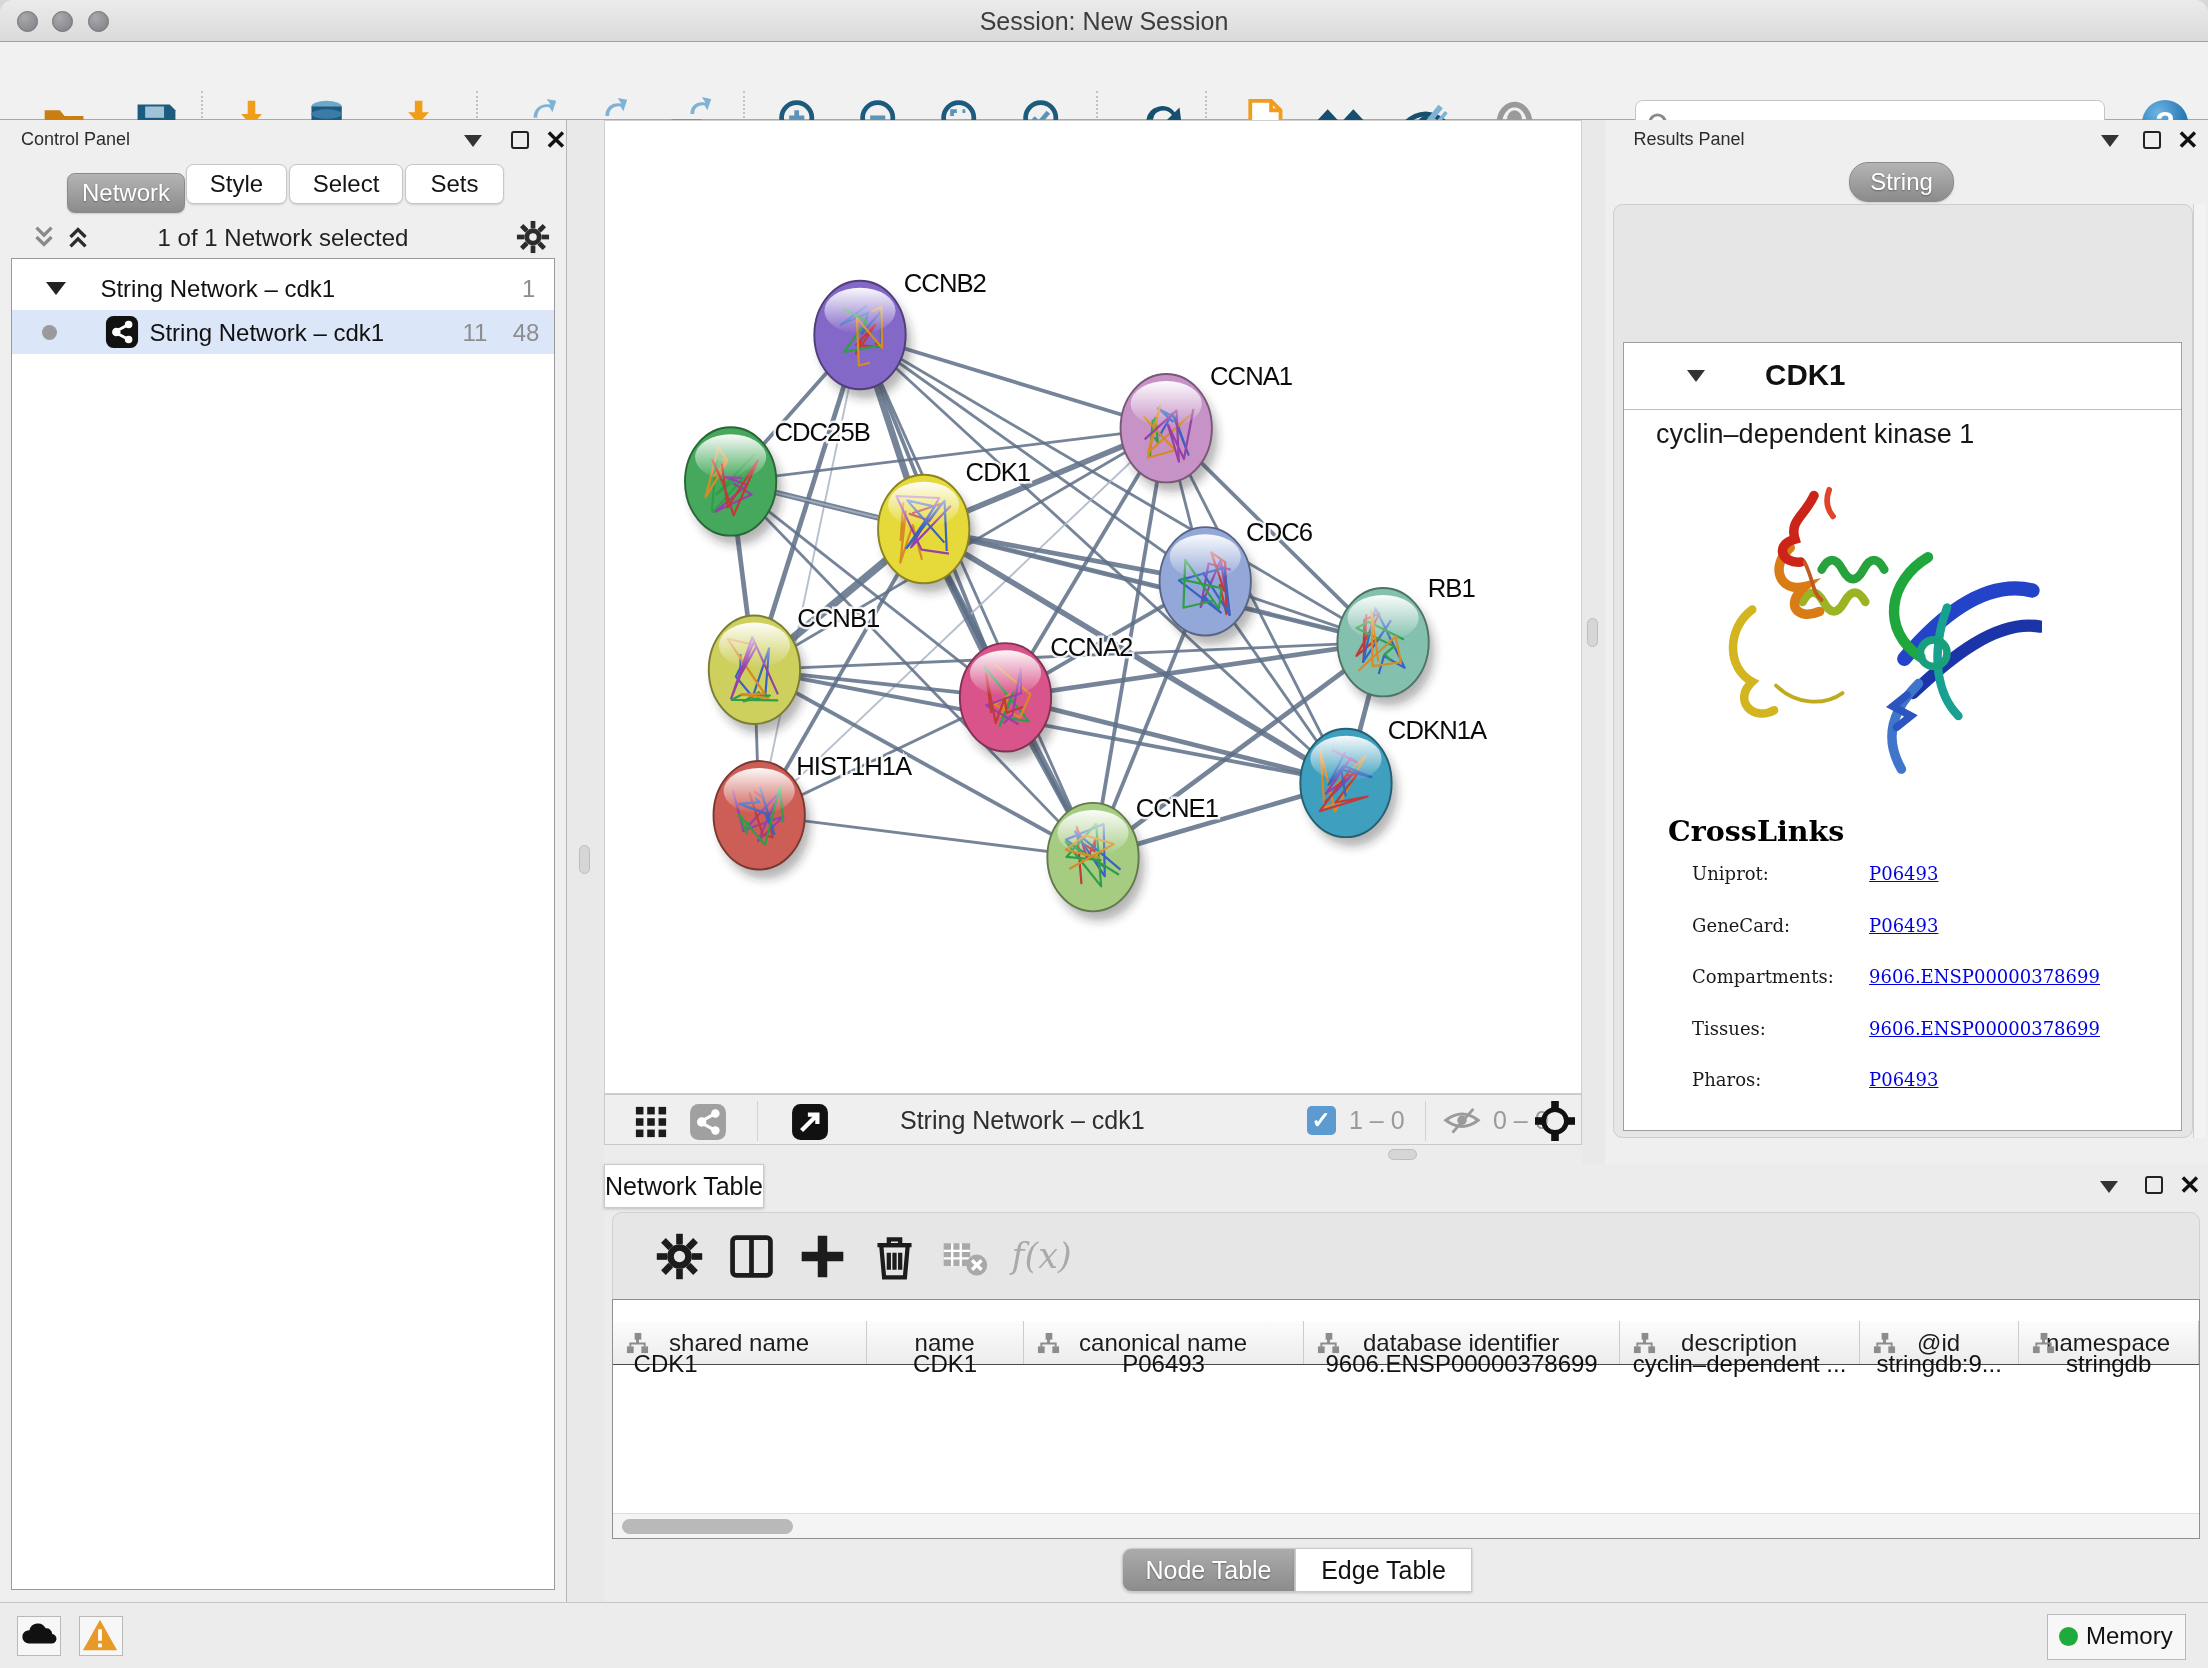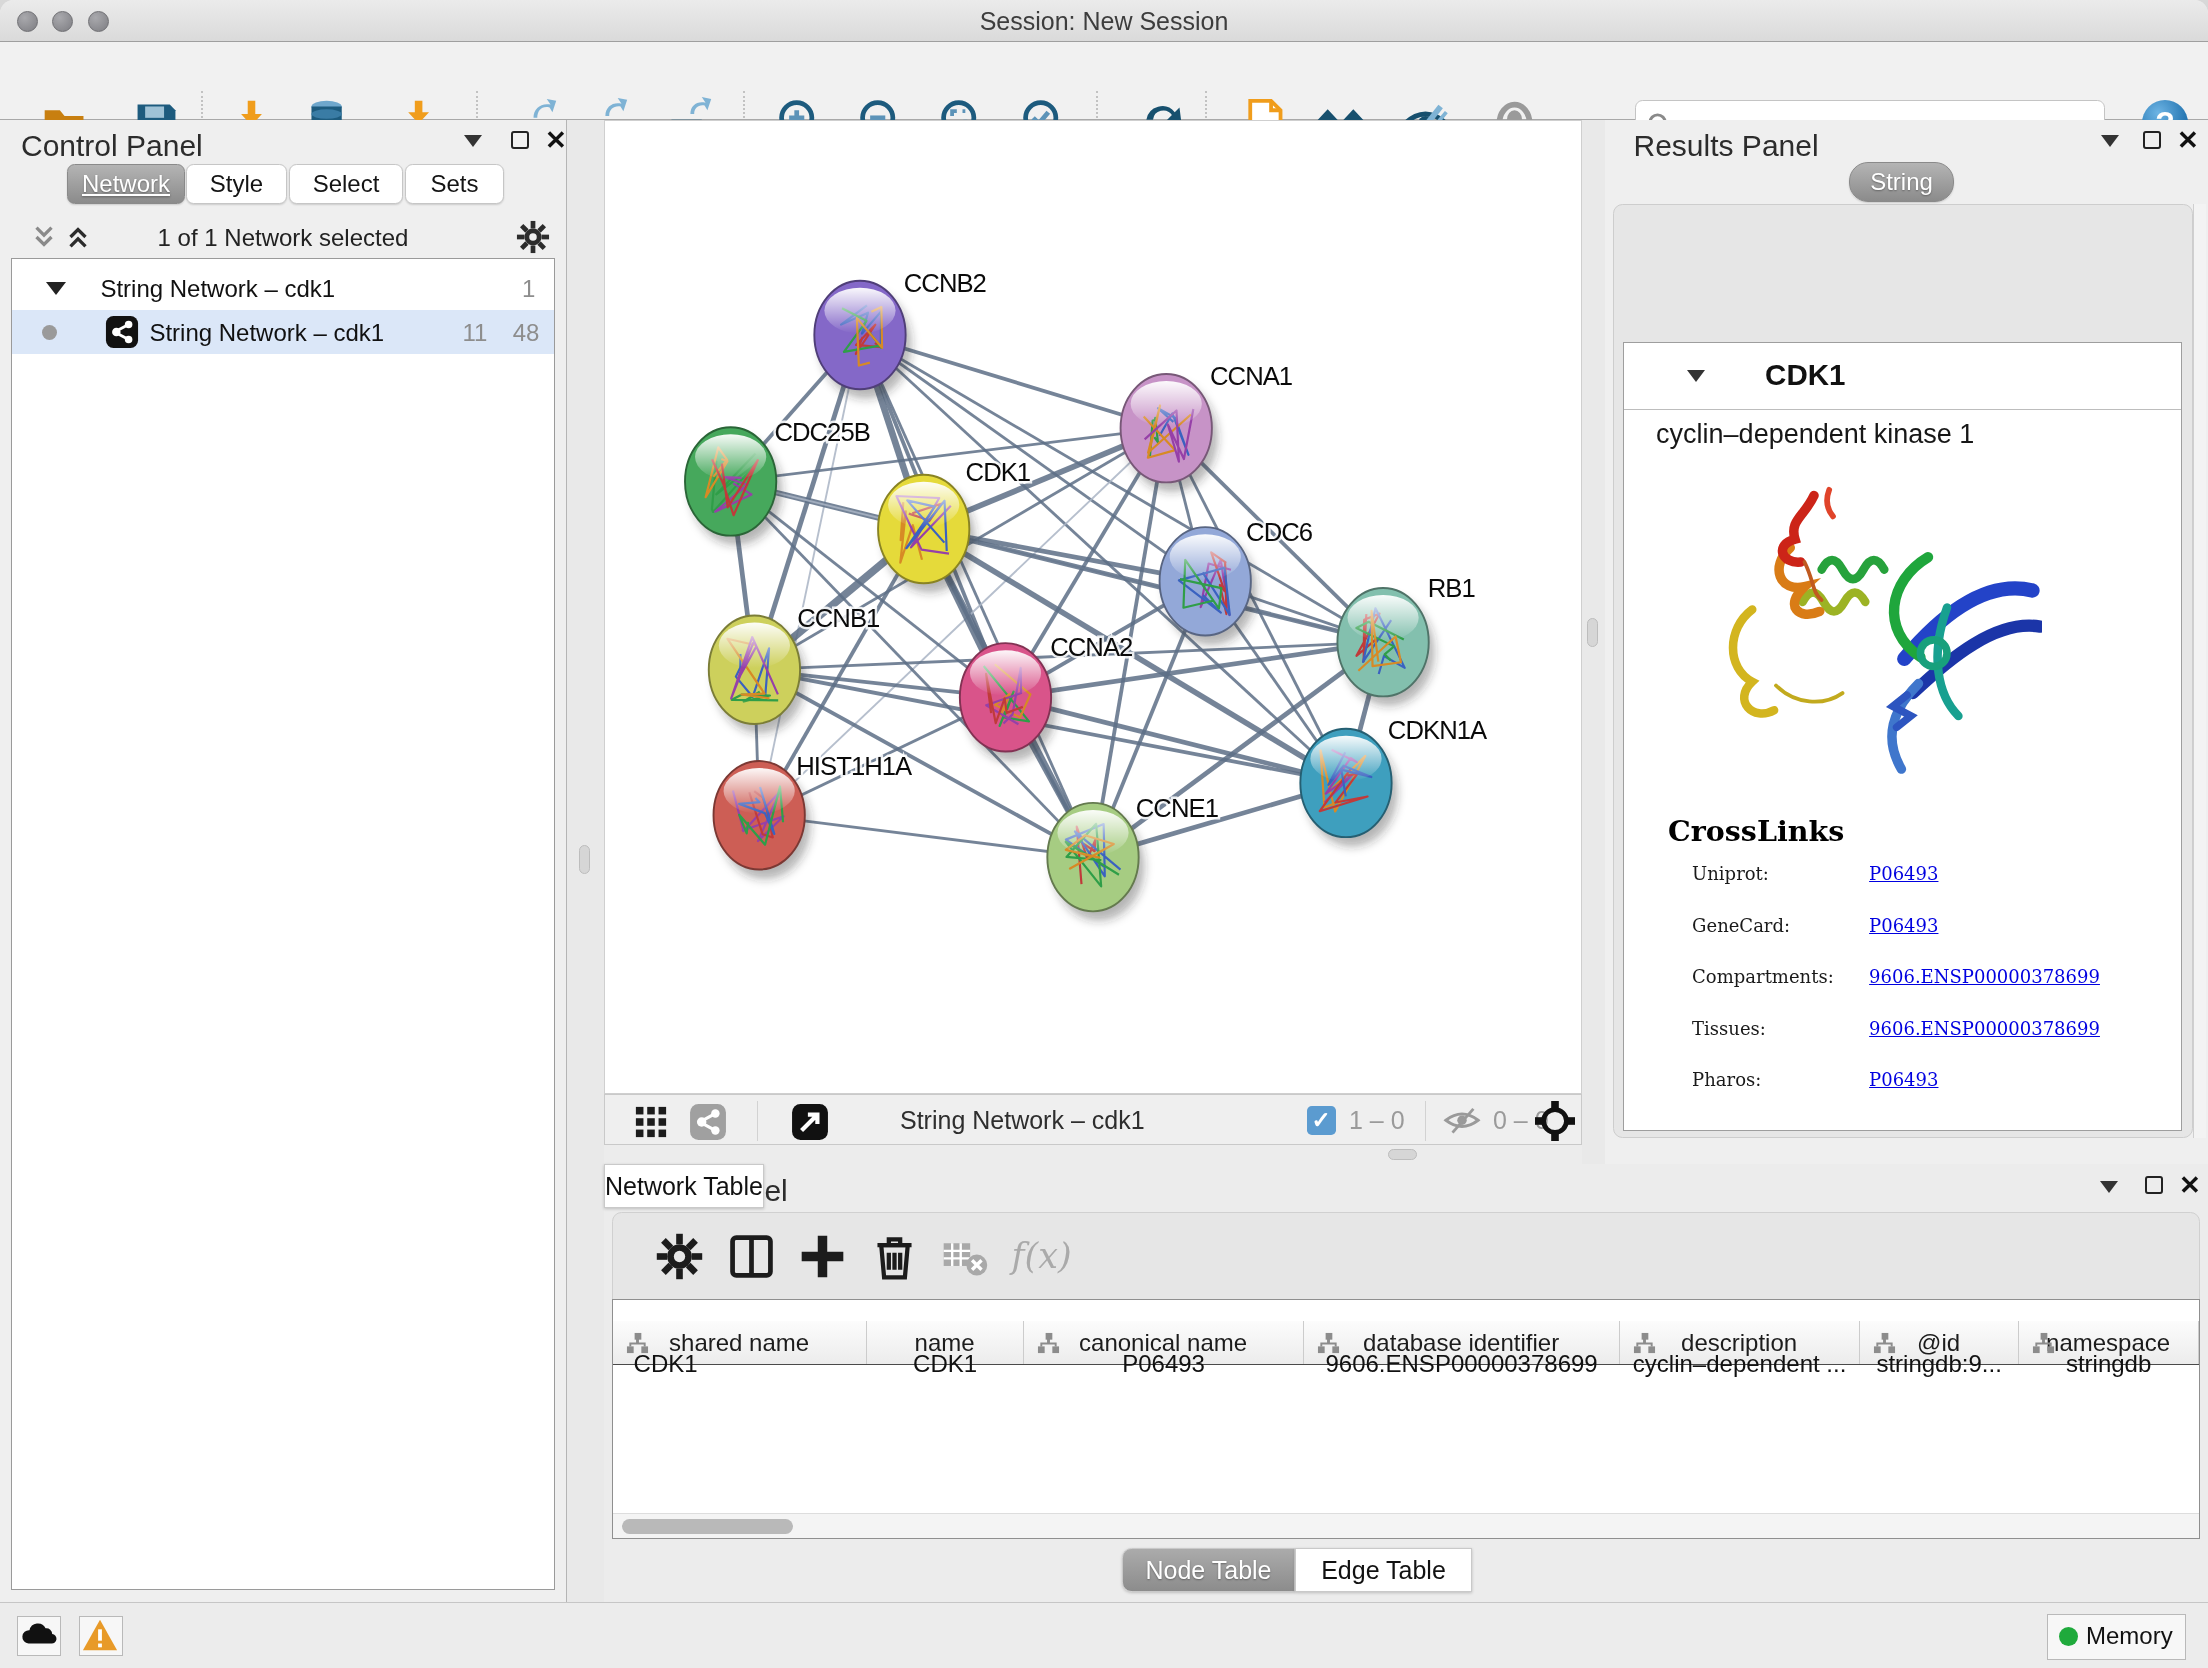--- a/index.html
+++ b/index.html
@@ -18,35 +18,35 @@
   .tbtn svg{width:53px;height:53px;display:block;}
   .tsep{position:absolute;top:49px;height:63px;border-left:2.9px dotted #c2c2c2;}
   #search-box{position:absolute;left:1635px;top:58px;width:470px;height:48px;background:#fff;
     border:1.9px solid #c4c4c4;border-radius:7.6px;}
   #search-box svg{position:absolute;left:11.4px;top:10.5px;}
   #search-input{position:absolute;left:42px;top:3.8px;width:418px;height:36px;border:none;outline:none;font-size:23px;background:transparent;}
   #help-btn{position:absolute;left:2142px;top:58px;width:46px;height:46px;border-radius:50%;
     background:radial-gradient(circle at 35% 28%,#6db4e4,#2a7ab5 60%,#1d5f96);color:#fff;font-size:32px;font-weight:bold;
     text-align:center;line-height:46px;}
   
-  .panel-title{font-size:30px;color:#2c2c2c;}
+  .panel-title{font-size:18px;color:#2c2c2c;}
   .pi-caret{width:0;height:0;border-left:9.5px solid transparent;border-right:9.5px solid transparent;border-top:12.4px solid #333;display:inline-block;}
   .pi-float{width:18px;height:18px;border:2.9px solid #222;border-radius:2.9px;display:inline-block;}
   .pi-close{font-size:26px;font-weight:bold;color:#111;line-height:19px;display:inline-block;}
   .tab{position:absolute;height:40px;line-height:38px;text-align:center;font-size:24px;color:#141414;
     background:#fff;border:1px solid #c6c6c6;border-radius:7.6px;box-shadow:0 1px 1.9px rgba(0,0,0,.15);}
   .tab.selected{background:linear-gradient(#b4b4b4,#8b8b8b);color:#fff;border-color:#8a8a8a;text-shadow:0 1px 1.9px rgba(0,0,0,.35);}
   
   #control-panel{position:absolute;left:0;top:120px;width:567px;height:1482px;background:#efefef;border-right:1px solid #b5b5b5;}
   #cp-header{position:absolute;left:0;top:0;width:100%;height:42px;}
   #cp-title{position:absolute;left:21px;top:8.6px;}
   #cp-caret{position:absolute;left:464px;top:15px;}
   #cp-float{position:absolute;left:511px;top:10.5px;}
   #cp-close{position:absolute;left:545px;top:10.5px;}
-  #cp-tab-network{left:67px;top:44px;width:118px;text-decoration:underline;}
+  #cp-tab-network{left:67px;top:53px;width:118px;}
   #cp-tab-style{left:186px;top:44px;width:101px;}
   #cp-tab-select{left:289px;top:44px;width:114px;}
   #cp-tab-sets{left:405px;top:44px;width:99px;}
   #cp-status{position:absolute;left:0;top:95px;width:100%;height:44px;}
   #cp-status-text{position:absolute;left:0;right:0;top:8.6px;text-align:center;font-size:24px;color:#222;}
   .chev{position:absolute;top:6.7px;}
   #cp-gear{position:absolute;left:516px;top:4.8px;width:34px;height:34px;}
   #cp-tree{position:absolute;left:11.4px;top:138px;width:544px;height:1332px;background:#fff;border:1.9px solid #9a9a9a;}
   .tree-row{position:absolute;left:0;width:100%;height:44px;font-size:24px;color:#111;}
   #tree-row-child{background:#dbe7f8;}

